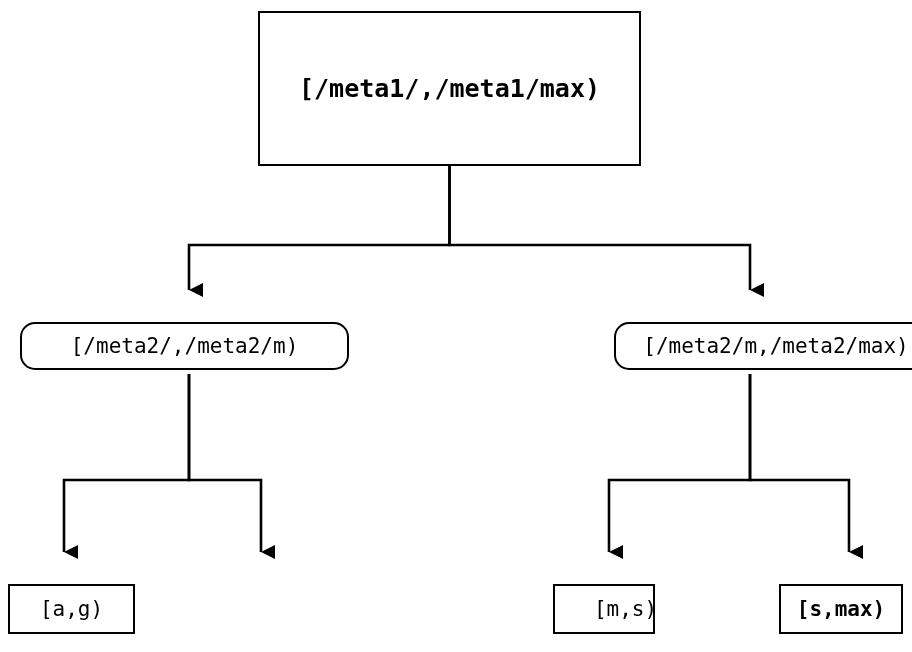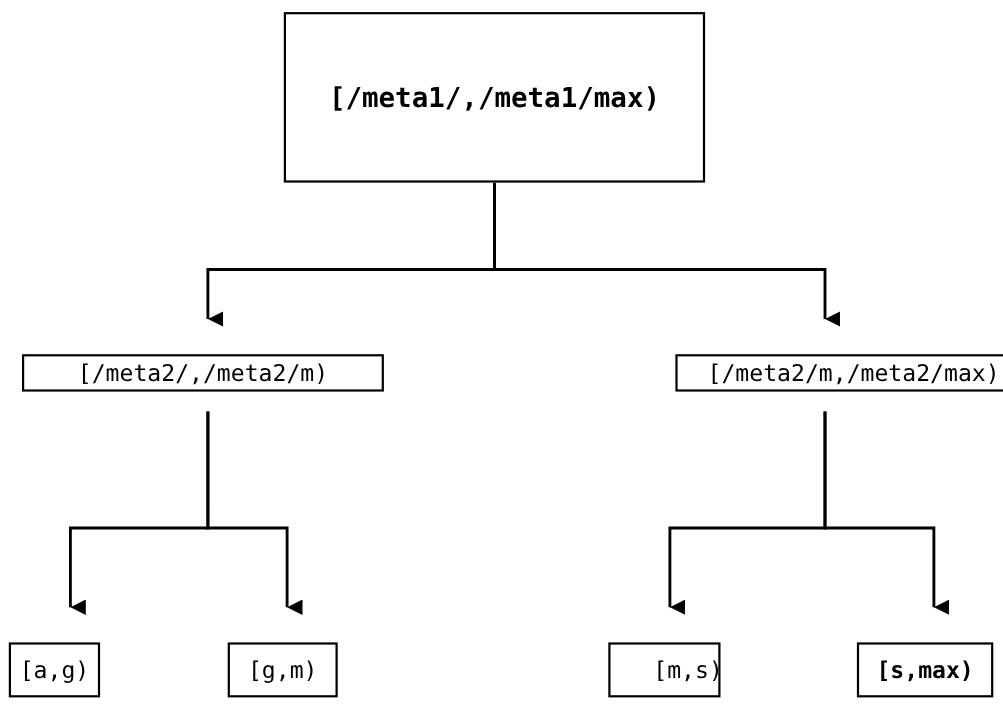--- a/index.html
+++ b/index.html
@@ -43,39 +43,40 @@
   .node-root {
     left: 258px;
     top: 11px;
     width: 383px;
     height: 155px;
     font-weight: bold;
   }
   .node-root .node-label { font-size: 25px; }
 
   .node-mid {
-    height: 34px;
+    height: 48px;
     top: 322px;
+    border-radius: 15px;
   }
   .node-mid .node-label { font-size: 21px; }
   .node-mid-left {
     left: 20px;
     width: 329px;
   }
   .node-mid-right {
     left: 614px;
     width: 324px;
   }
 
   .node-leaf {
     height: 50px;
     top: 584px;
   }
   .node-leaf .node-label { font-size: 21px; }
-  .leaf-ag  { left: 8px;   width: 83px; }
+  .leaf-ag  { left: 8px;   width: 127px; }
   .leaf-gm  { left: 207px; width: 100px; }
   .leaf-ms  { left: 553px; width: 102px; padding-left: 43px; }
   .leaf-smax{ left: 779px; width: 124px; font-weight: bold; }
 </style>
 </head>
 <body>
 
 <div id="canvas">
 
   <svg id="edge-layer" viewBox="0 0 912 652" width="912" height="652" xmlns="http://www.w3.org/2000/svg">
@@ -114,23 +115,20 @@
   <div class="node node-mid node-mid-left">
     <span class="node-label">[/meta2/,/meta2/m)</span>
   </div>
   <div class="node node-mid node-mid-right">
     <span class="node-label">[/meta2/m,/meta2/max)</span>
   </div>
 
   <div class="node node-leaf leaf-ag">
     <span class="node-label">[a,g)</span>
   </div>
-  <div class="node node-leaf leaf-gm">
-    <span class="node-label">[g,m)</span>
-  </div>
   <div class="node node-leaf leaf-ms">
     <span class="node-label">[m,s)</span>
   </div>
   <div class="node node-leaf leaf-smax">
     <span class="node-label">[s,max)</span>
   </div>
 
 </div>
 
 </body></html>

